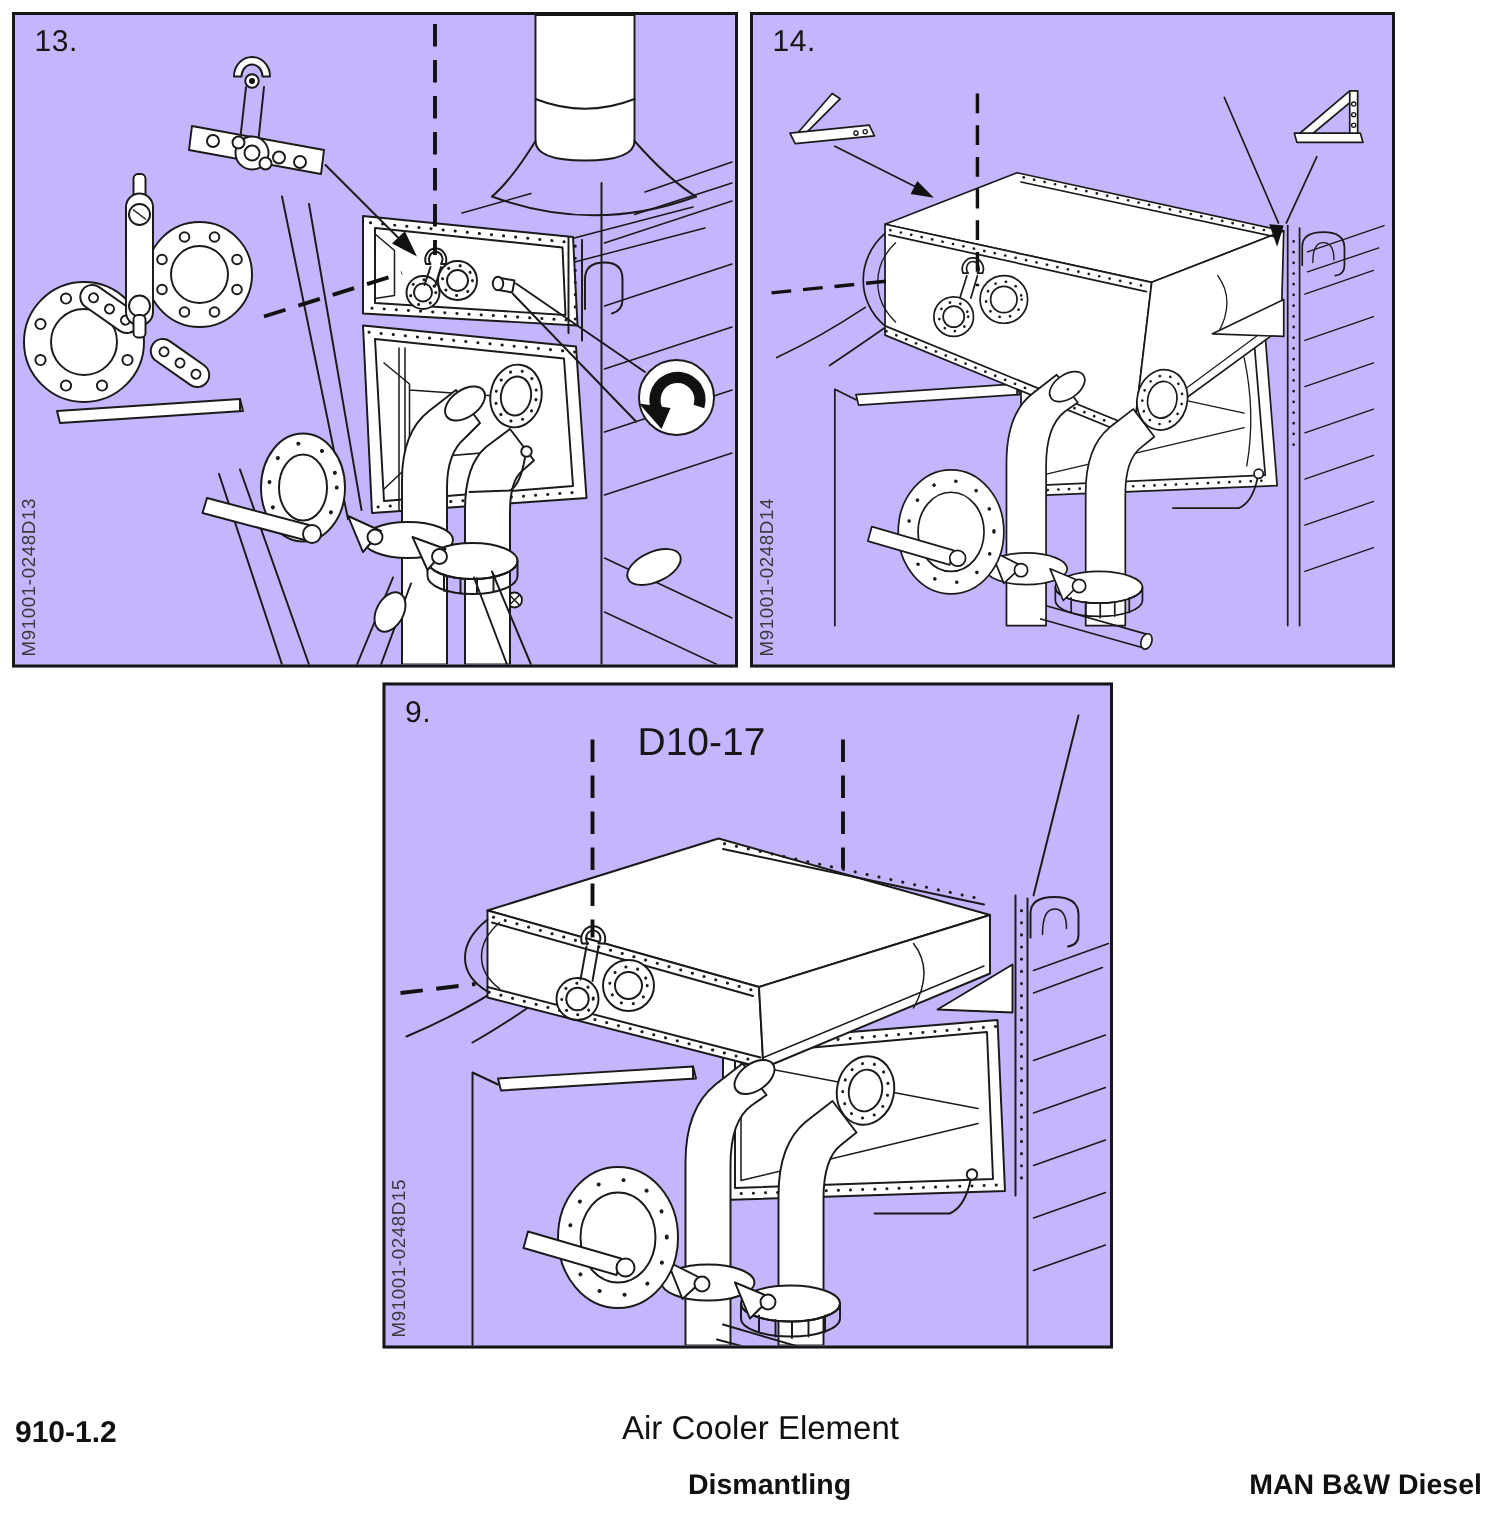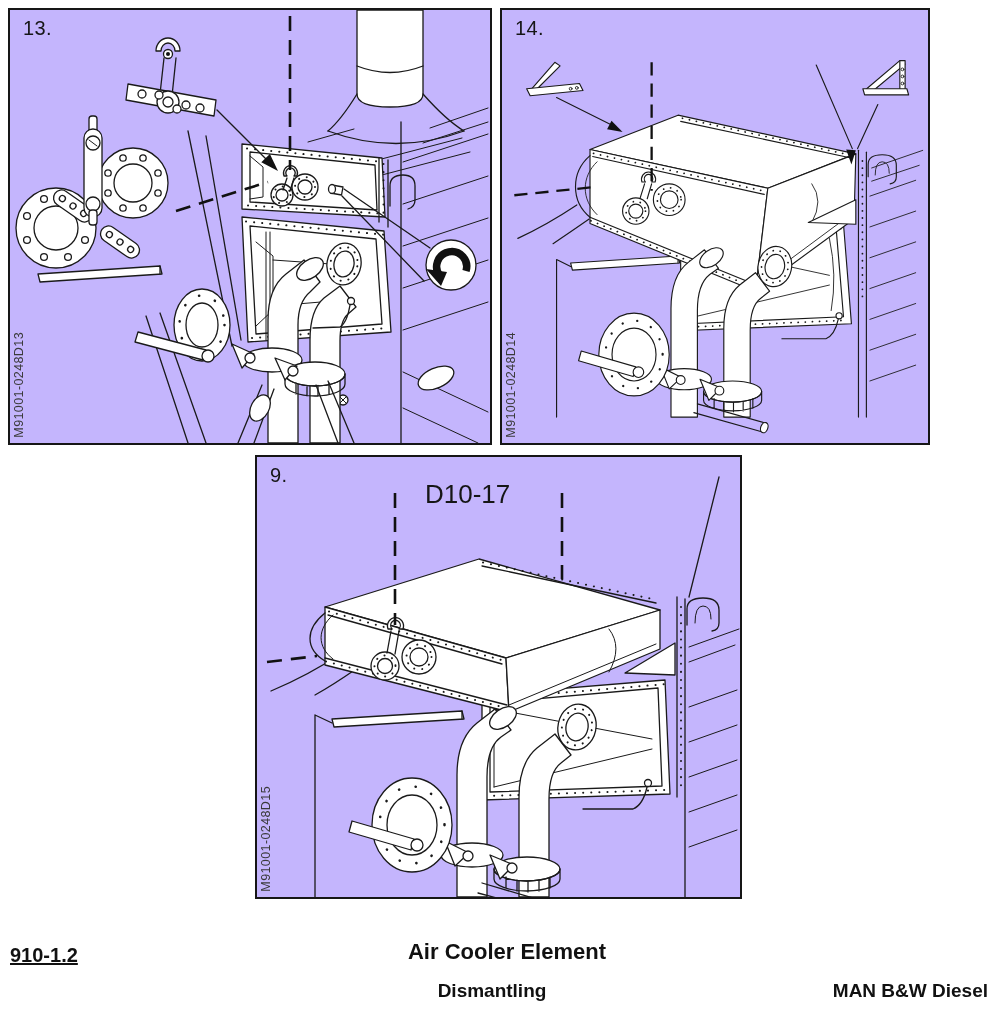--- a/index.html
+++ b/index.html
@@ -13,23 +13,23 @@
   svg.art { position:absolute; left:0; top:0; width:100%; height:100%; display:block; }
   
   .s { stroke:#1a1a1a; fill:none; stroke-width:1.3; stroke-linecap:round; stroke-linejoin:round; }
   .thin { stroke-width:1; }
   .w { fill:#ffffff; stroke:#1a1a1a; stroke-width:1.3; stroke-linejoin:round; }
   .dots { stroke:#1a1a1a; fill:none; stroke-width:2; stroke-linecap:round; stroke-dasharray:0.1 8; }
   .dotsB { stroke:#1a1a1a; fill:none; stroke-width:2.6; stroke-linecap:round; stroke-dasharray:0.1 17; }
   .dash { stroke:#111; fill:none; stroke-width:2.6; stroke-dasharray:15 9; }
   .blk { fill:#111; stroke:none; }
   
-  .f-sec { position:absolute; left:10px; top:944px; font-size:20px; font-weight:bold;text-decoration:underline; }
-  .f-title { position:absolute; left:507px; top:939px; transform:translateX(-50%); font-size:22px; font-weight:bold; }
-  .f-sub { position:absolute; left:492px; top:980px; transform:translateX(-50%); font-size:19px; font-weight:bold; }
+  .f-sec { position:absolute; left:10px; top:944px; font-size:20px; font-weight:bold; }
+  .f-title { position:absolute; left:507px; top:939px; transform:translateX(-50%); font-size:22px; font-weight:normal; }
+  .f-sub { position:absolute; left:513px; top:980px; transform:translateX(-50%); font-size:19px; font-weight:bold; }
   .f-co { position:absolute; right:8px; top:980px; font-size:19px; font-weight:bold;margin-left:12px; }
 </style>
 </head>
 <body>
 
 <div class="page">
 
   <section class="panel" style="left:8px;top:8px;width:484px;height:437px">
     <svg class="art" viewBox="0 0 480 433">
 

